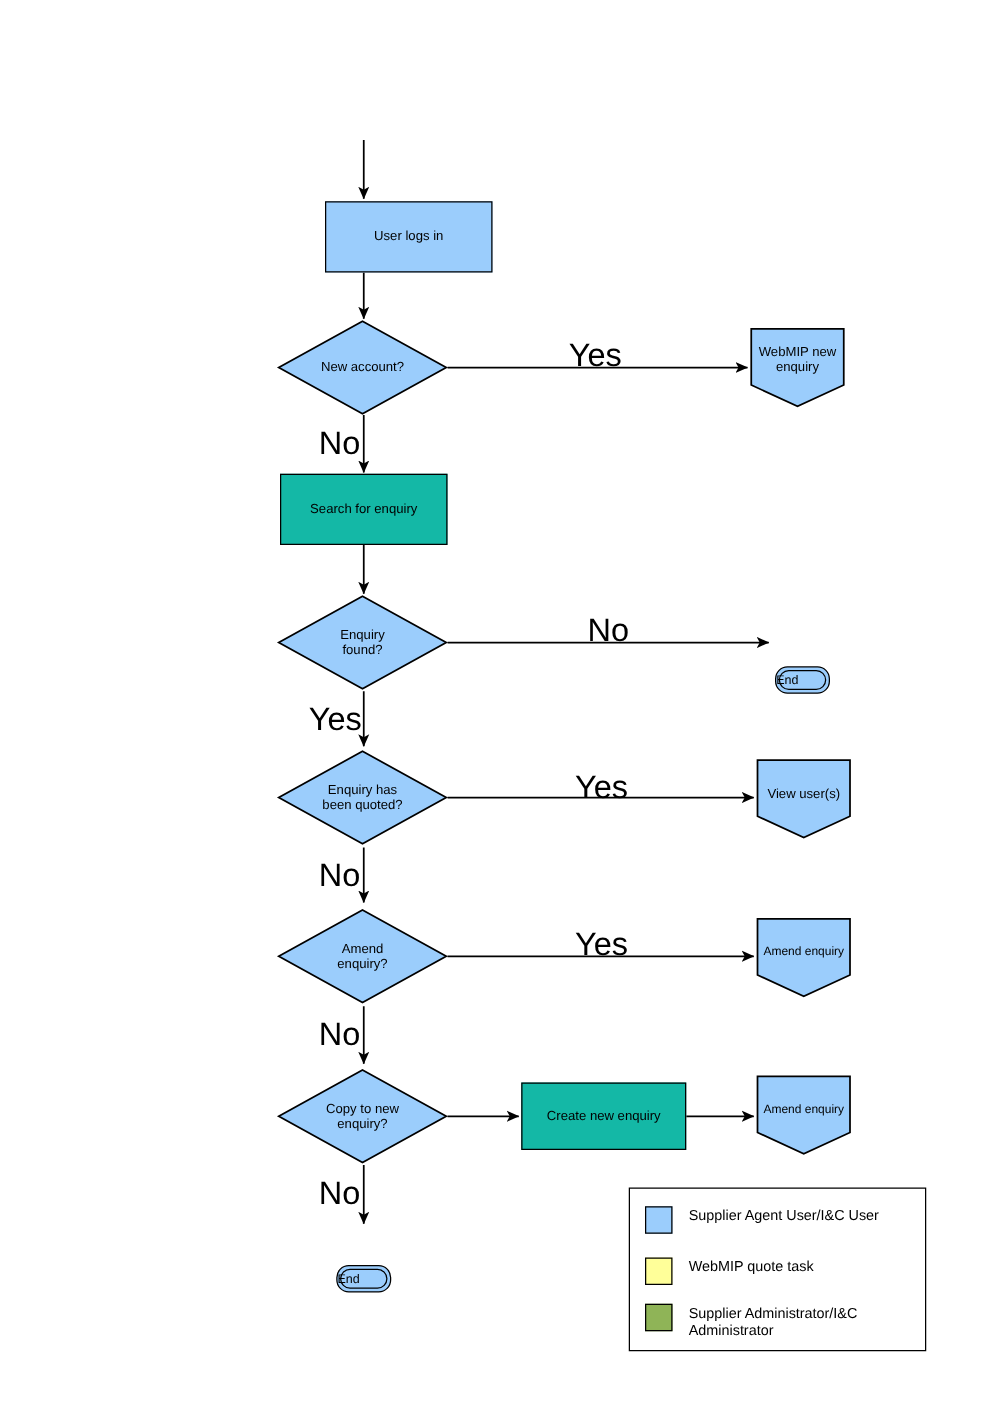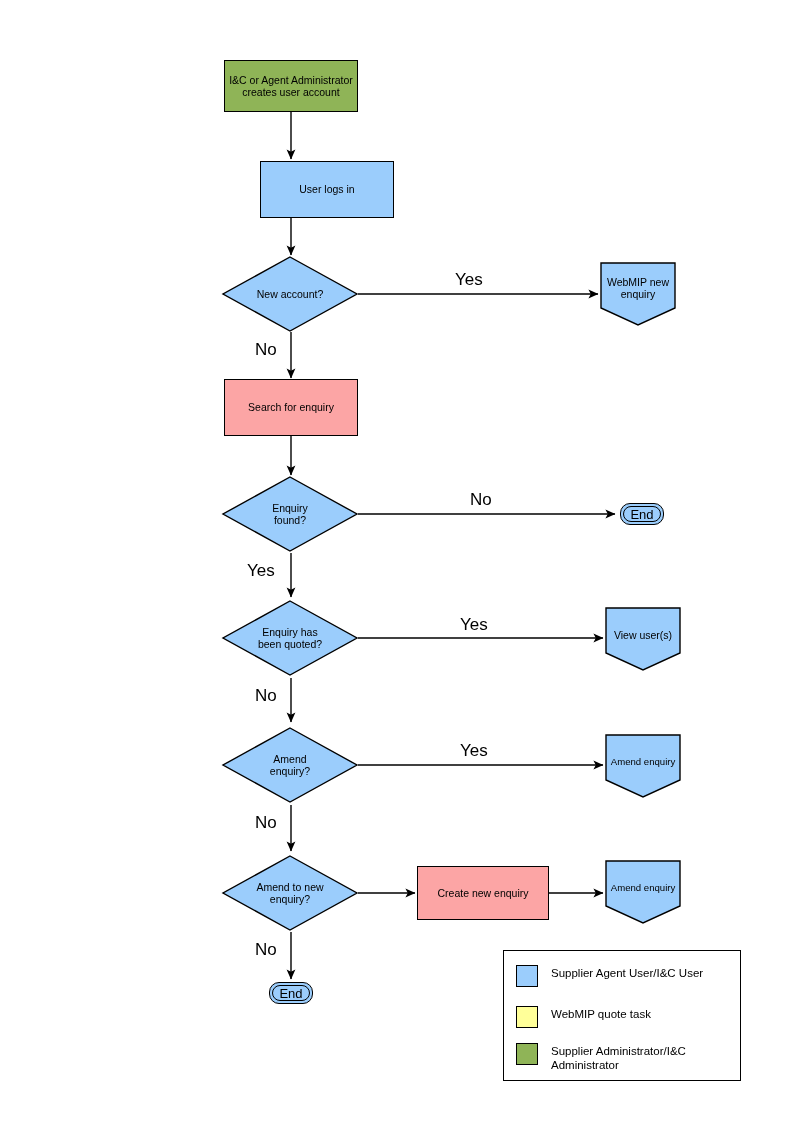--- a/index.html
+++ b/index.html
@@ -32,21 +32,21 @@
     color: #000000;
     line-height: 1.18;
     white-space: pre-line;
   }
   
   .rect {
     border: 1px solid #000000;
     font-size: 10.5px;
   }
   .fill-blue   { background: #9BCDFC; }
-  .fill-yellow { background: #fca5a5; }
+  .fill-yellow { background: #14b8a6; }
   .fill-green  { background: #8FB457; }
 
   
   .diamond-wrap {
     position: absolute;
   }
   .diamond-wrap svg {
     position: absolute;
     left: 0;
     top: 0;
@@ -90,43 +90,43 @@
   }
   
   .terminator {
     position: absolute;
     box-sizing: border-box;
     background: #9BCDFC;
     border: 1px solid #000000;
     border-radius: 10px;
     display: flex;
     align-items: center;
-    justify-content: center;
-    font-size: 13px;
-    color: #000000;
+    font-size: 10px;
+    color: #000000;
+    margin-top: 30px;
   }
   .terminator .inner {
     position: absolute;
     left: 2px;
     top: 2px;
     right: 2px;
     bottom: 2px;
     border: 1px solid #000000;
     border-radius: 8px;
     box-sizing: border-box;
     pointer-events: none;
   }
   .terminator .txt {
     position: relative;
     z-index: 2;
   }
   
   .edge-label {
     position: absolute;
-    font-size: 17px;
+    font-size: 26px;
     color: #000000;
     line-height: 1;
     white-space: nowrap;
   }
   
   #connectors {
     position: absolute;
     left: 0;
     top: 0;
     width: 794px;
@@ -202,22 +202,20 @@
       <line x1="291" y1="805" x2="291" y2="851"></line>
 
       <line x1="358" y1="893" x2="415" y2="893"></line>
 
       <line x1="549" y1="893" x2="603" y2="893"></line>
 
       <line x1="291" y1="932" x2="291" y2="979"></line>
     </g>
   </svg>
 
-  <div class="node rect fill-green" style="left:224px; top:60px; width:134px; height:52px;">I&amp;C or Agent Administrator
-creates user account</div>
 
   <div class="node rect fill-blue" style="left:224px; top:161px; width:134px; height:57px;margin-left:36px;">User logs in</div>
 
   <div class="diamond-wrap" style="left:222px; top:256px; width:136px; height:76px;">
     <svg width="136" height="76" viewBox="0 0 136 76">
       <polygon points="68,1 135,38 68,75 1,38" fill="#9BCDFC" stroke="#000000" stroke-width="1.4"></polygon>
     </svg>
     <div class="diamond-label">New account?</div>
   </div>
 
@@ -271,21 +269,21 @@
     <svg width="76" height="64" viewBox="0 0 76 64">
       <polygon points="1,1 75,1 75,46 38,63 1,46" fill="#9BCDFC" stroke="#000000" stroke-width="1.4"></polygon>
     </svg>
     <div class="penta-label" style="top:22px; font-size:9.6px;">Amend enquiry</div>
   </div>
 
   <div class="diamond-wrap" style="left:222px; top:855px; width:136px; height:76px;">
     <svg width="136" height="76" viewBox="0 0 136 76">
       <polygon points="68,1 135,38 68,75 1,38" fill="#9BCDFC" stroke="#000000" stroke-width="1.4"></polygon>
     </svg>
-    <div class="diamond-label">Amend to new
+    <div class="diamond-label">Copy to new
 enquiry?</div>
   </div>
 
   <div class="node rect fill-yellow" style="left:417px; top:866px; width:132px; height:54px;">Create new enquiry</div>
 
   <div class="penta-wrap" style="left:605px; top:860px; width:76px; height:64px;">
     <svg width="76" height="64" viewBox="0 0 76 64">
       <polygon points="1,1 75,1 75,46 38,63 1,46" fill="#9BCDFC" stroke="#000000" stroke-width="1.4"></polygon>
     </svg>
     <div class="penta-label" style="top:22px; font-size:9.6px;">Amend enquiry</div>

